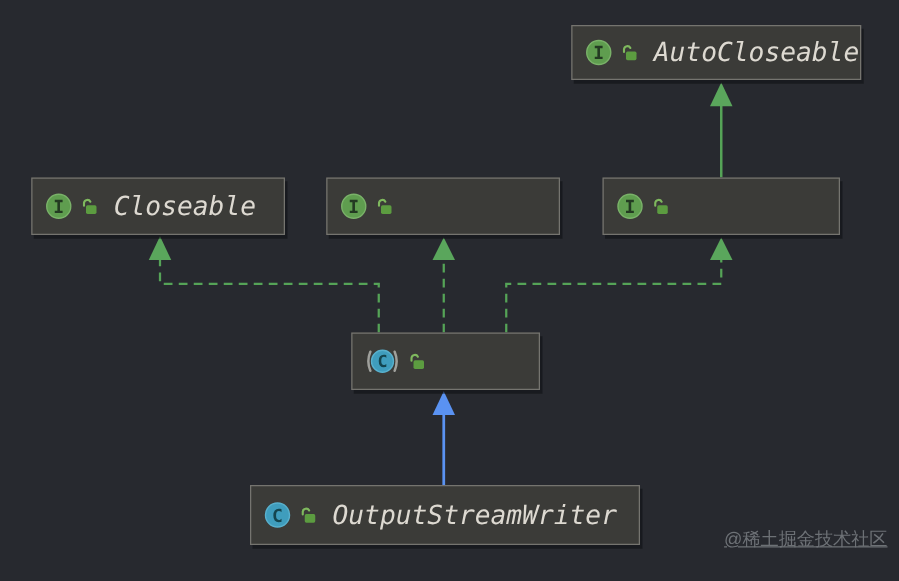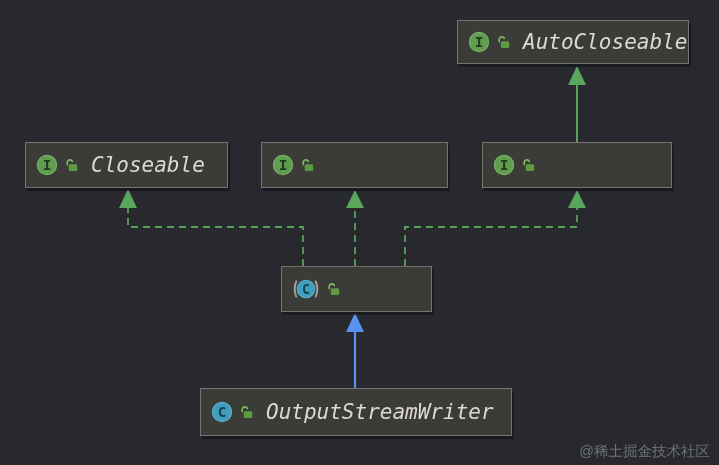--- a/index.html
+++ b/index.html
@@ -42,25 +42,26 @@
     white-space: nowrap;
     font-style: italic;
   }
   .icon-letter {
     font-family: "DejaVu Sans Mono", monospace;
     font-weight: bold;
   }
   .watermark {
     position: absolute;
     right: 9px;
-    bottom: 4px;
+    bottom: 24px;
     z-index: 3;
     color: #6d7176;
     font-family: "Liberation Sans", "DejaVu Sans", sans-serif;
     font-size: 14.5px;
+    text-decoration: underline;
   }
 </style>
 </head>
 <body>
 
 <div class="canvas">
 
   <svg class="edge-layer">
 
     <g>

